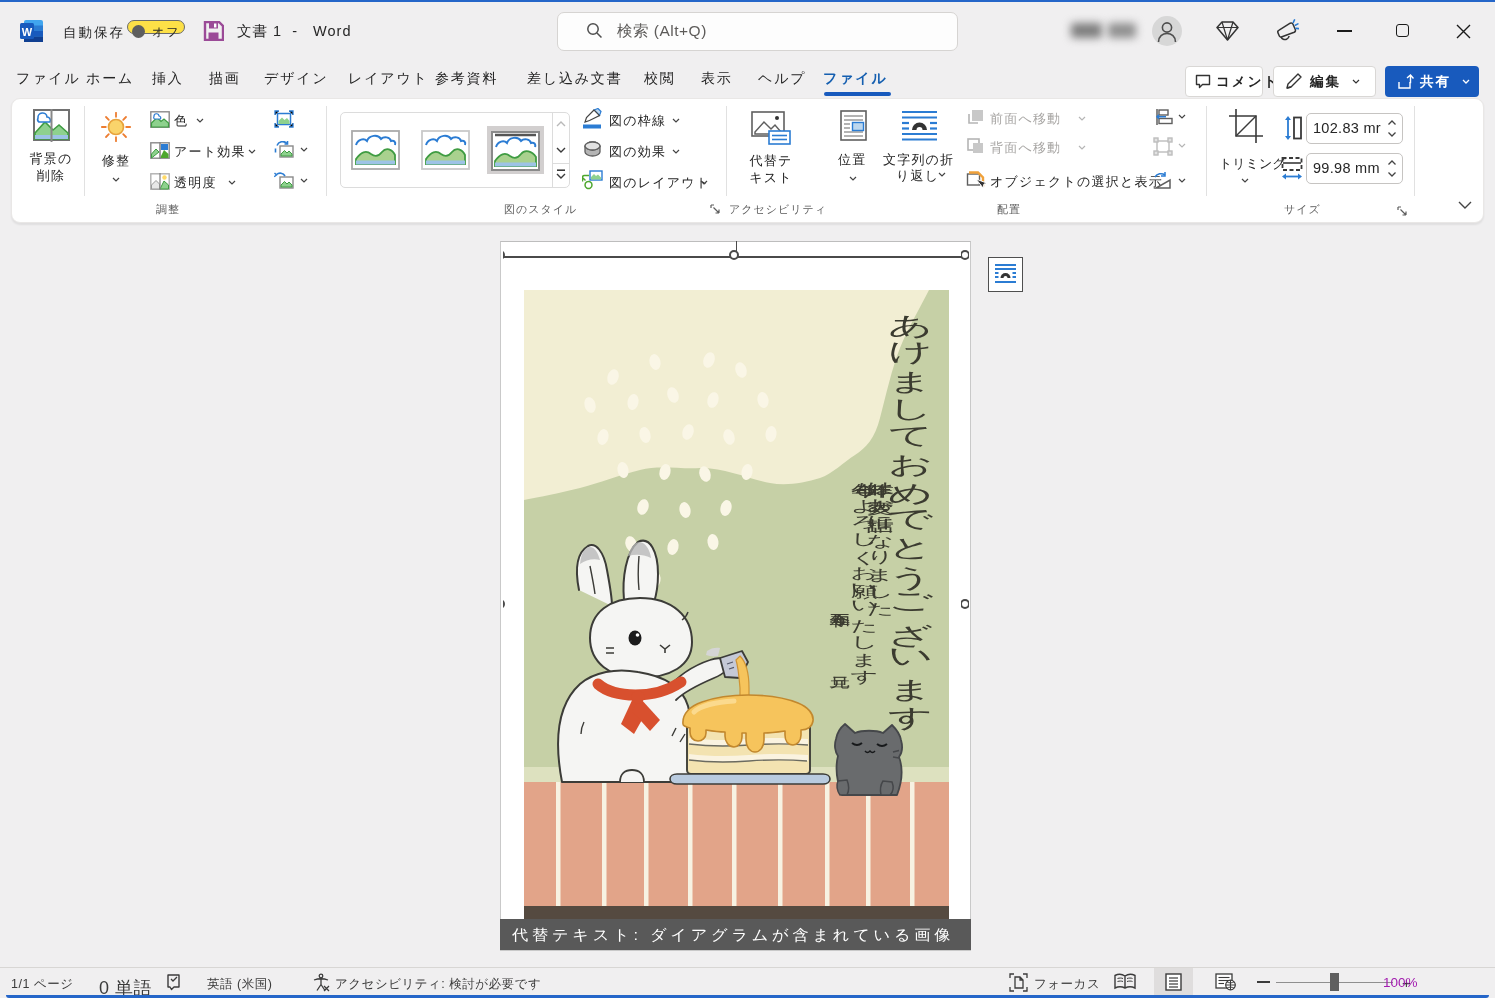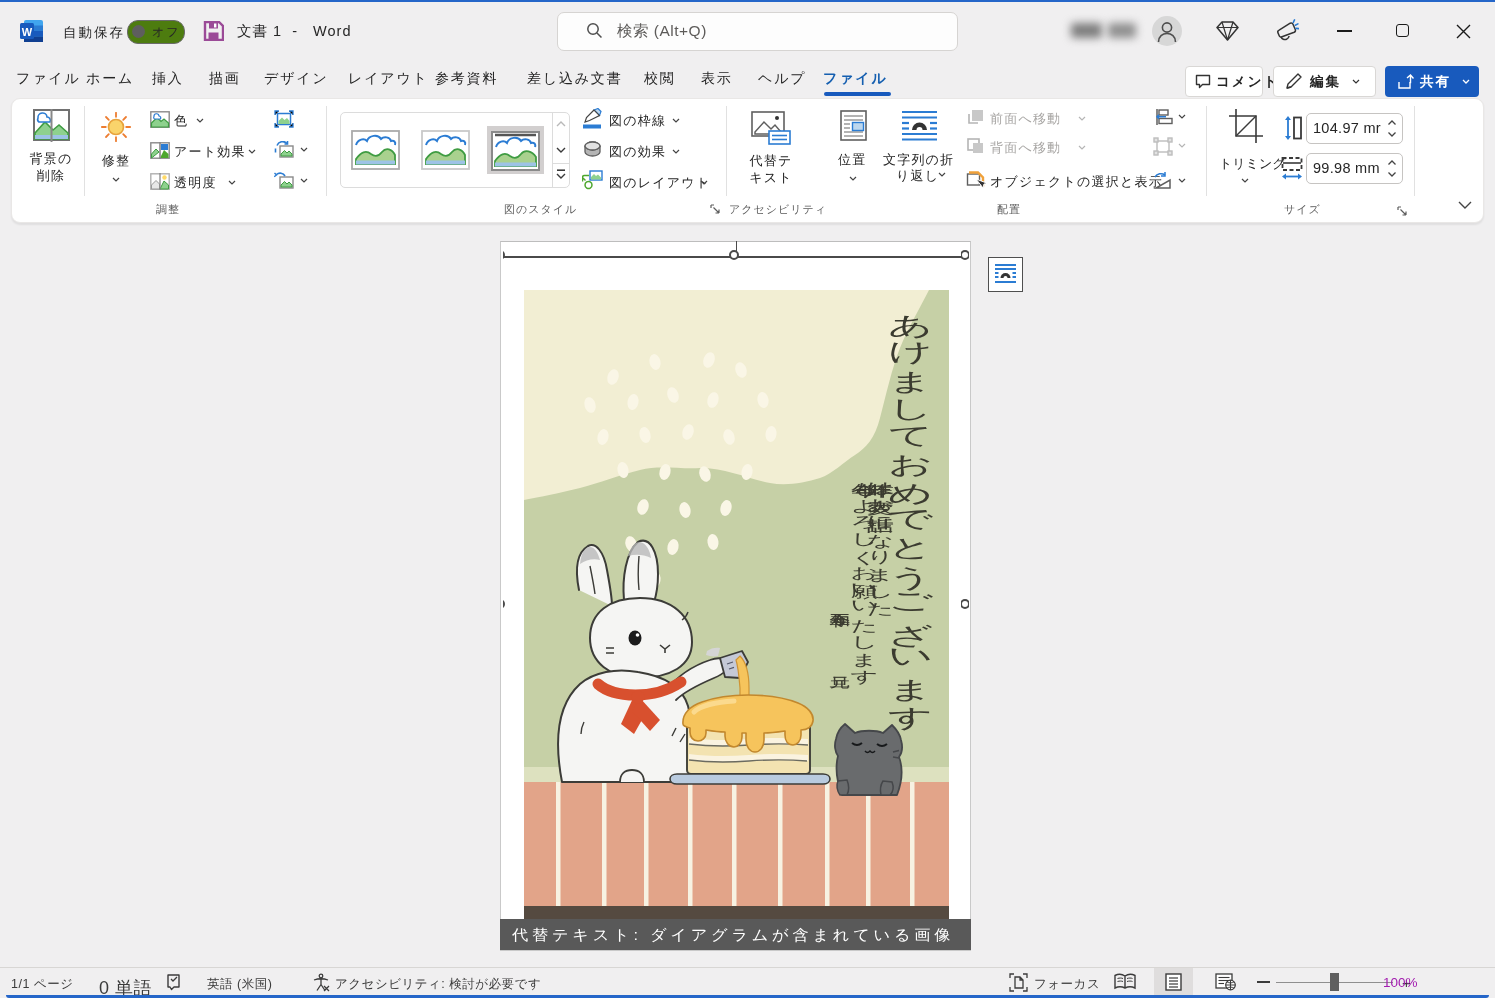--- a/index.html
+++ b/index.html
@@ -26,21 +26,21 @@
     <svg class="abs" style="left:20px;top:19px;" width="24" height="24" viewBox="0 0 24 24">
       <rect x="4" y="1" width="19" height="22" rx="2" fill="#41a5ee"></rect>
       <rect x="4" y="6.5" width="19" height="5.5" fill="#2b7cd3"></rect>
       <rect x="4" y="12" width="19" height="5.5" fill="#185abd"></rect>
       <rect x="4" y="17.5" width="19" height="5.5" fill="#103f91"></rect>
       <rect x="0" y="4" width="14" height="16" rx="1.5" fill="#185abd"></rect>
       <text x="7" y="16.5" font-size="11" font-weight="bold" fill="#fff" text-anchor="middle" font-family="Liberation Sans">W</text>
     </svg>
     <div class="abs cjk" style="left:63px;top:24px;font-size:13.5px;">自動保存</div>
 
-    <div class="abs" style="left:127px;top:20px;width:58px;height:24px;border:1.2px solid #6b6b6b;border-radius:11px;background:#4d7c0f;">
+    <div class="abs" style="left:127px;top:20px;width:58px;height:14px;border:1.2px solid #6b6b6b;border-radius:11px;background:#fde047;">
       <div class="abs" style="left:4px;top:3.5px;width:13px;height:13px;border-radius:50%;background:#5e5e5e;"></div>
       <div class="abs cjk" style="left:24px;top:3px;font-size:12px;">オフ</div>
     </div>
 
     <svg class="abs" style="left:203px;top:21px;" width="21" height="20" viewBox="0 0 21 20">
       <path d="M2 1 h14 l4 4 v14 h-18 z" fill="none" stroke="#9b4a97" stroke-width="2.4"></path>
       <rect x="6" y="1.5" width="9" height="6" fill="#9b4a97"></rect>
       <rect x="11" y="2.5" width="2.4" height="4" fill="#fff"></rect>
       <rect x="5.5" y="11.5" width="10" height="8" fill="#9b4a97"></rect>
     </svg>
@@ -410,21 +410,21 @@
     <svg class="chev" style="left:1241px;top:178px;" viewBox="0 0 8 5">
       <path d="M1 1 L4 4 L7 1" fill="none" stroke="#444" stroke-width="1.2"></path>
     </svg>
 
     <svg class="abs" style="left:1281px;top:115px;" width="22" height="26" viewBox="0 0 22 26">
       <path d="M7 1 l3 4 h-6 z M7 25 l3-4 h-6 z" fill="#2b7cd3"></path>
       <line x1="7" y1="4" x2="7" y2="22" stroke="#2b7cd3" stroke-width="1.8"></line>
       <rect x="13" y="2.5" width="7" height="21" fill="none" stroke="#3a3a3a" stroke-width="1.8"></rect>
     </svg>
     <div class="abs" style="left:1306px;top:113px;width:97px;height:31px;border:1px solid #c6c4c2;border-radius:5px;background:#fff;"></div>
-    <div class="abs" style="left:1313px;top:120px;font-size:14.5px;letter-spacing:0.3px;">104.97 mr</div>
+    <div class="abs" style="left:1313px;top:120px;font-size:14.5px;letter-spacing:0.3px;">102.83 mr</div>
     <svg class="abs" style="left:1387px;top:119px;" width="10" height="7" viewBox="0 0 10 7">
       <path d="M1.5 5.5 L5 2 L8.5 5.5" fill="none" stroke="#444" stroke-width="1.3"></path>
     </svg>
     <svg class="abs" style="left:1387px;top:131px;" width="10" height="7" viewBox="0 0 10 7">
       <path d="M1.5 1.5 L5 5 L8.5 1.5" fill="none" stroke="#444" stroke-width="1.3"></path>
     </svg>
 
     <svg class="abs" style="left:1281px;top:155px;" width="22" height="26" viewBox="0 0 22 26">
       <rect x="1.5" y="3" width="19" height="12" fill="none" stroke="#3a3a3a" stroke-width="1.8" stroke-dasharray="4 2.5"></rect>
       <line x1="2" y1="8" x2="20" y2="8" stroke="#3a3a3a" stroke-width="1.6"></line>

